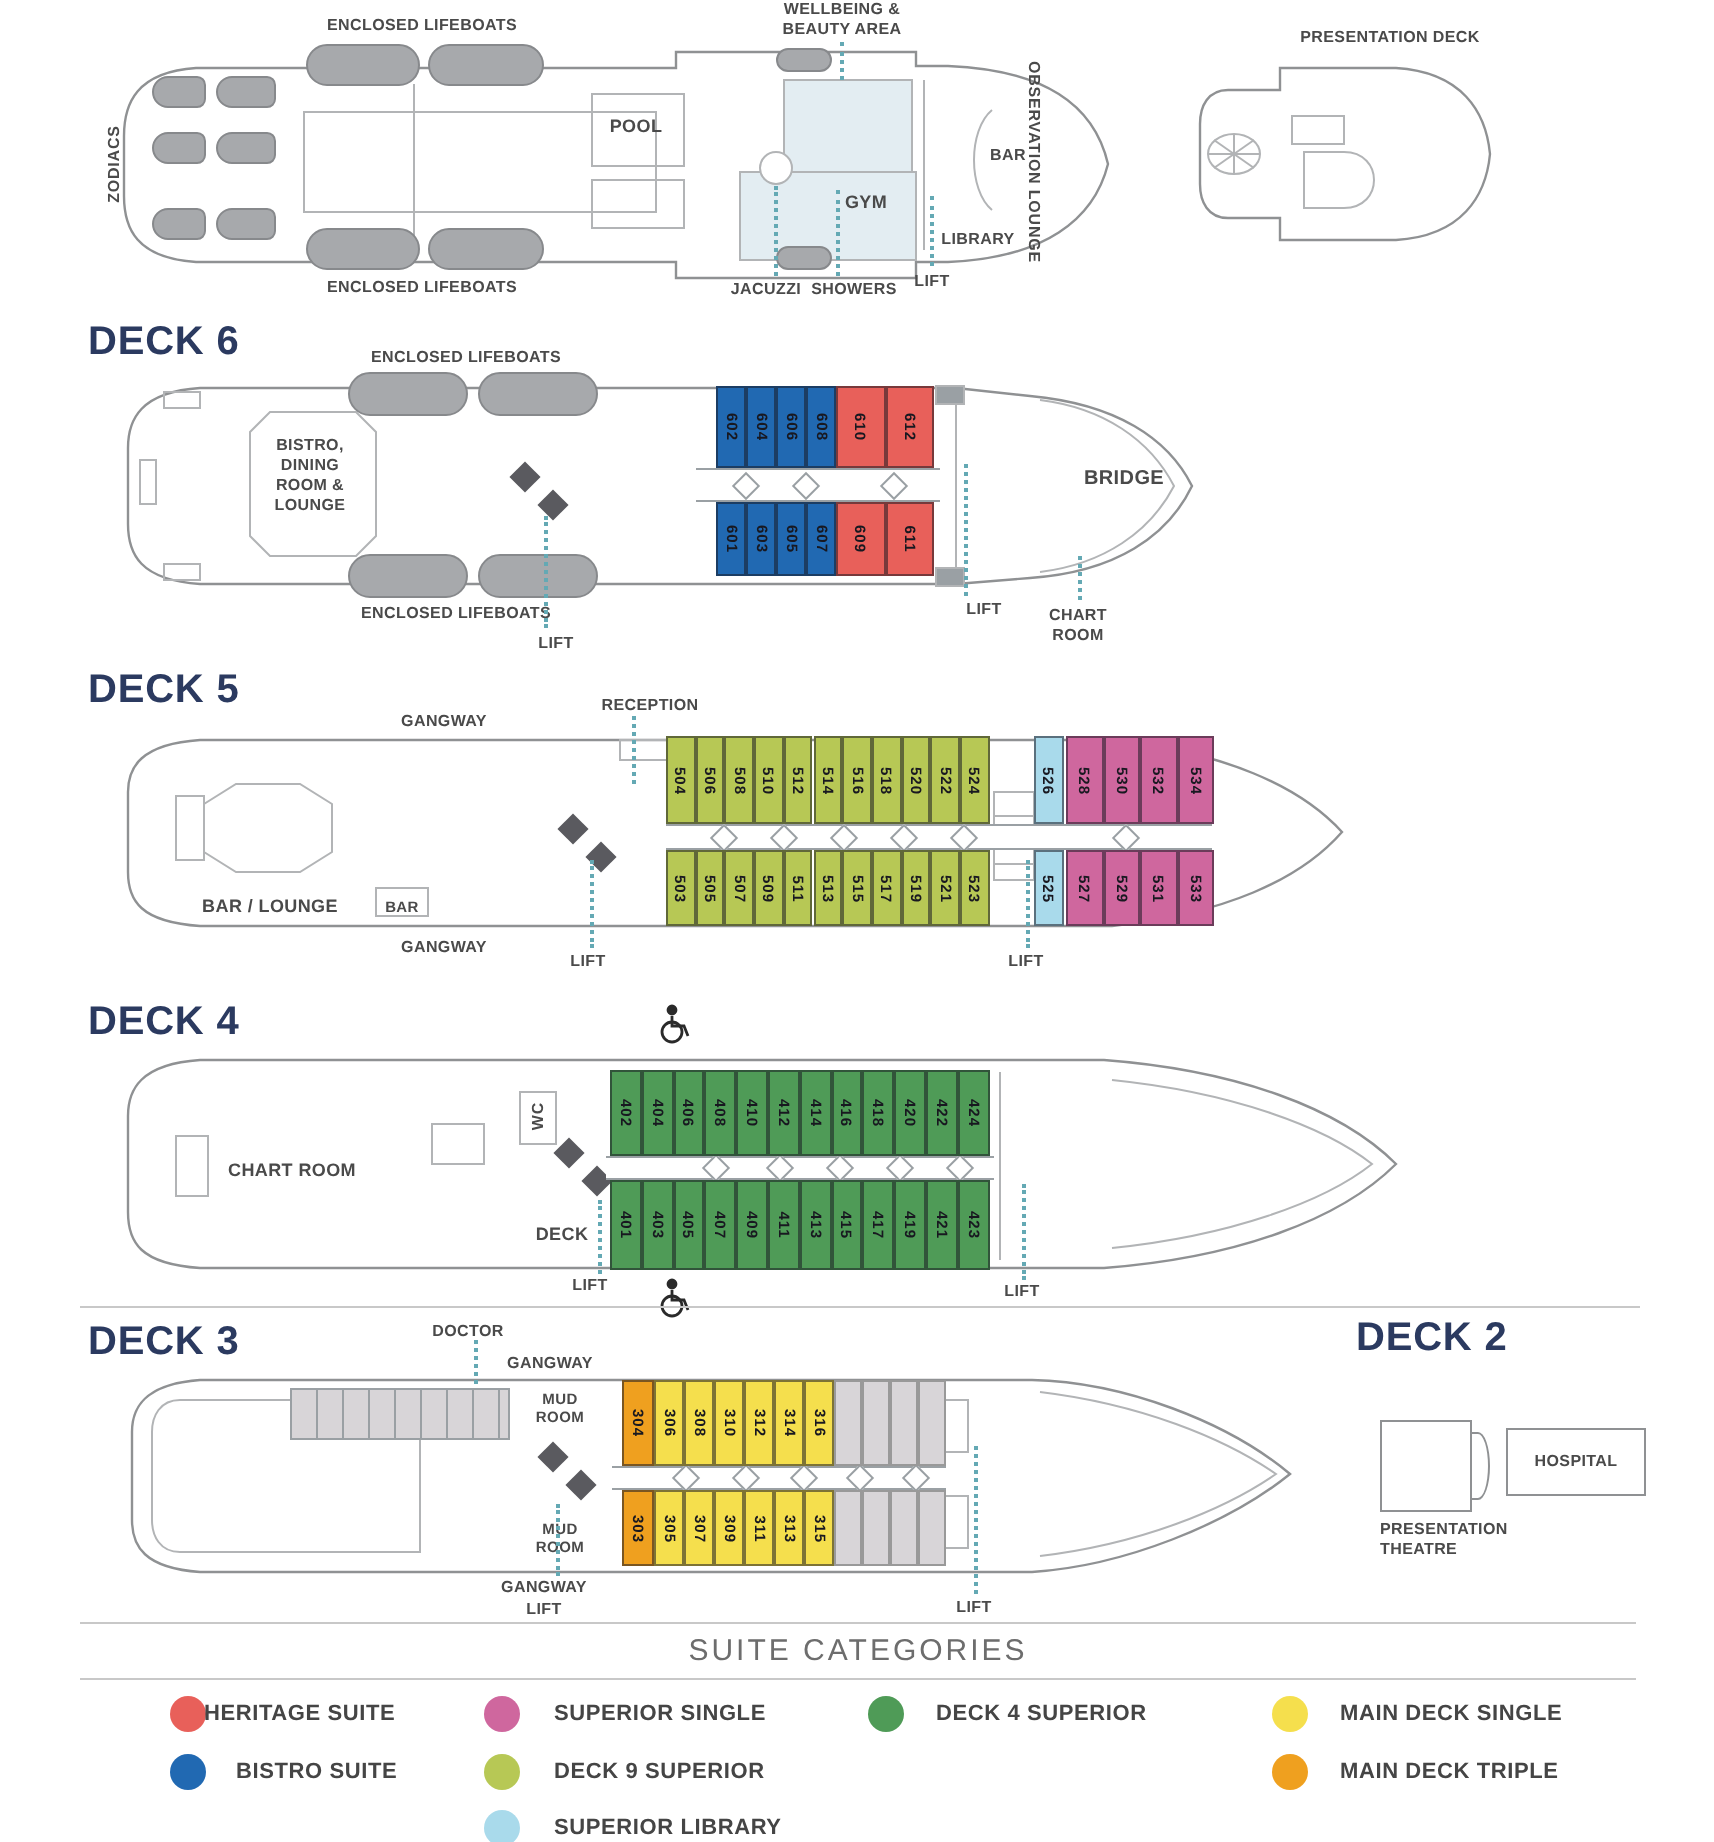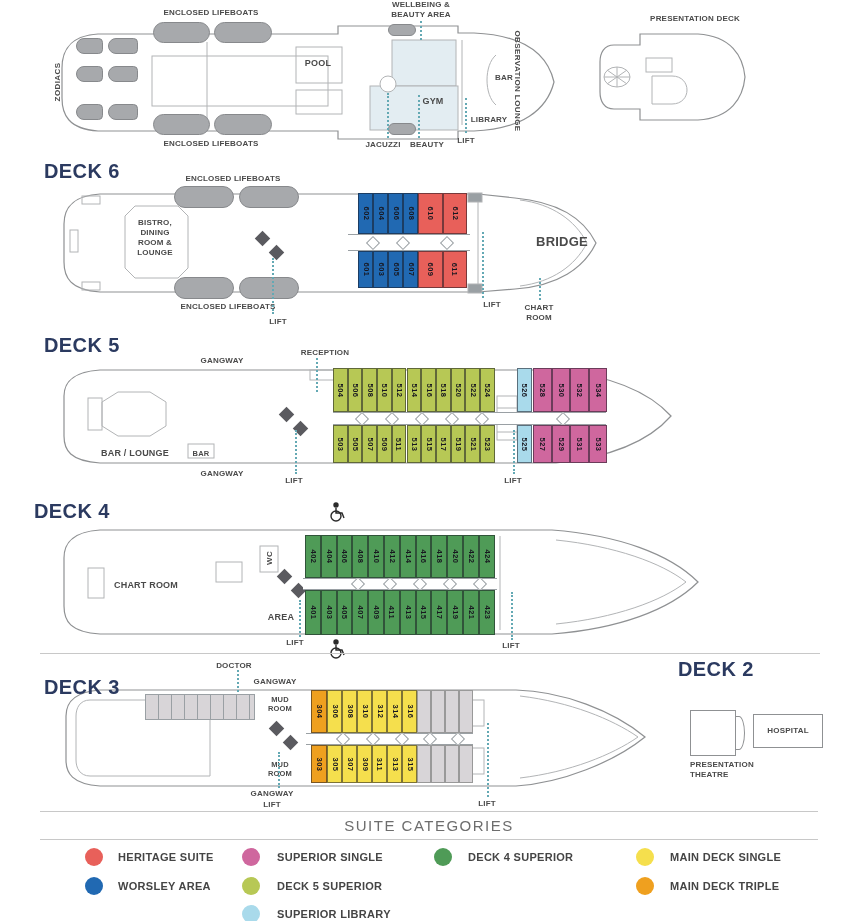--- a/index.html
+++ b/index.html
@@ -140,38 +140,38 @@
   <div class="boat" style="left:239px;top:277px;width:60px;height:22px"></div>
 
   <div class="lbl" style="left:211px;top:8px">ENCLOSED LIFEBOATS</div>
   <div class="lbl pre" style="left:421px;top:0px">WELLBEING &amp;
 BEAUTY AREA</div>
   <div class="lbl" style="left:695px;top:14px">PRESENTATION DECK</div>
   <div class="vlbl ccw" style="left:57px;top:82px">ZODIACS</div>
   <div class="lbl" style="left:318px;top:58px;font-size:9px">POOL</div>
   <div class="lbl" style="left:433px;top:96px;font-size:9px">GYM</div>
   <div class="lbl" style="left:383px;top:140px">JACUZZI</div>
-  <div class="lbl" style="left:427px;top:140px">BEAUTY</div>
+  <div class="lbl" style="left:427px;top:140px">SHOWERS</div>
   <div class="lbl" style="left:466px;top:136px">LIFT</div>
   <div class="lbl" style="left:489px;top:115px">LIBRARY</div>
   <div class="lbl" style="left:504px;top:73px">BAR</div>
   <div class="vlbl" style="left:517px;top:81px">OBSERVATION LOUNGE</div>
   <div class="lbl" style="left:211px;top:139px">ENCLOSED LIFEBOATS</div>
   <div class="dl" style="left:420px;top:21px;height:19px"></div>
   <div class="dl" style="left:387px;top:93px;height:45px"></div>
   <div class="dl" style="left:418px;top:95px;height:43px"></div>
   <div class="dl" style="left:465px;top:98px;height:35px"></div>
 
   <div class="title" style="left:44px;top:160px">DECK 6</div>
   <div class="lbl" style="left:233px;top:174px">ENCLOSED LIFEBOATS</div>
   <div class="lbl pre" style="left:155px;top:218px">BISTRO,
 DINING
 ROOM &amp;
 LOUNGE</div>
-  <div class="lbl" style="left:562px;top:234px;font-size:13px">BRIDGE</div>
+  <div class="lbl" style="left:562px;top:234px;font-size:10px">BRIDGE</div>
   <div class="lbl" style="left:228px;top:302px">ENCLOSED LIFEBOATS</div>
   <div class="lbl" style="left:278px;top:317px">LIFT</div>
   <div class="lbl" style="left:492px;top:300px">LIFT</div>
   <div class="lbl pre" style="left:539px;top:303px">CHART
 ROOM</div>
   <div class="dl" style="left:272px;top:258px;height:56px"></div>
   <div class="dl" style="left:482px;top:232px;height:66px"></div>
   <div class="dl" style="left:539px;top:278px;height:22px"></div>
 
   <div class="title" style="left:44px;top:334px">DECK 5</div>
@@ -179,31 +179,31 @@
   <div class="lbl" style="left:325px;top:348px">RECEPTION</div>
   <div class="lbl" style="left:135px;top:448px;font-size:9px">BAR / LOUNGE</div>
   <div class="lbl" style="left:201px;top:449px;font-size:7.5px">BAR</div>
   <div class="lbl" style="left:222px;top:469px">GANGWAY</div>
   <div class="lbl" style="left:294px;top:476px">LIFT</div>
   <div class="lbl" style="left:513px;top:476px">LIFT</div>
   <div class="dl" style="left:316px;top:358px;height:34px"></div>
   <div class="dl" style="left:295px;top:430px;height:44px"></div>
   <div class="dl" style="left:513px;top:430px;height:44px"></div>
 
-  <div class="title" style="left:34px;top:500px">DECK 4</div>
+  <div class="title" style="left:44px;top:500px">DECK 4</div>
   <div class="lbl" style="left:146px;top:580px;font-size:9px">CHART ROOM</div>
   <div class="vlbl ccw" style="left:269px;top:558px">WC</div>
-  <div class="lbl" style="left:281px;top:612px;font-size:9px">AREA</div>
+  <div class="lbl" style="left:281px;top:612px;font-size:9px">DECK</div>
   <div class="lbl" style="left:295px;top:638px">LIFT</div>
   <div class="lbl" style="left:511px;top:641px">LIFT</div>
   <div class="dl" style="left:299px;top:600px;height:37px"></div>
   <div class="dl" style="left:511px;top:592px;height:48px"></div>
 
   <div class="hr" style="left:40px;top:653px;width:780px"></div>
-  <div class="title" style="left:44px;top:676px">DECK 3</div>
+  <div class="title" style="left:44px;top:660px">DECK 3</div>
   <div class="title" style="left:678px;top:658px">DECK 2</div>
   <div class="lbl" style="left:234px;top:661px">DOCTOR</div>
   <div class="lbl" style="left:275px;top:677px">GANGWAY</div>
   <div class="lbl pre" style="left:280px;top:695px;font-size:7.5px">MUD
 ROOM</div>
   <div class="lbl pre" style="left:280px;top:760px;font-size:7.5px">MUD
 ROOM</div>
   <div class="lbl" style="left:272px;top:789px">GANGWAY</div>
   <div class="lbl" style="left:272px;top:800px">LIFT</div>
   <div class="lbl" style="left:487px;top:799px">LIFT</div>
@@ -219,28 +219,28 @@
   <div class="box" style="left:753px;top:714px;width:70px;height:34px"></div>
   <div class="lbl" style="left:788px;top:726px">HOSPITAL</div>
   <div class="lbl pre l" style="left:690px;top:760px">PRESENTATION
 THEATRE</div>
 
   <div class="hr" style="left:40px;top:811px;width:778px"></div>
   <div class="cat" style="left:429px;top:817px">SUITE CATEGORIES</div>
   <div class="hr" style="left:40px;top:839px;width:778px"></div>
 
   <div class="dot" style="left: 85px; top: 848px; background: rgb(232, 96, 90);"></div>
-  <div class="ll" style="left:118px;top:851px">HERITAGE SUITE</div>
+  <div class="ll" style="left:102px;top:851px">HERITAGE SUITE</div>
   <div class="dot" style="left: 85px; top: 877px; background: rgb(33, 105, 178);"></div>
-  <div class="ll" style="left:118px;top:880px">WORSLEY AREA</div>
+  <div class="ll" style="left:118px;top:880px">BISTRO SUITE</div>
 
   <div class="dot" style="left: 242px; top: 848px; background: rgb(207, 103, 158);"></div>
   <div class="ll" style="left:277px;top:851px">SUPERIOR SINGLE</div>
   <div class="dot" style="left: 242px; top: 877px; background: rgb(183, 200, 85);"></div>
-  <div class="ll" style="left:277px;top:880px">DECK 5 SUPERIOR</div>
+  <div class="ll" style="left:277px;top:880px">DECK 9 SUPERIOR</div>
   <div class="dot" style="left: 242px; top: 905px; background: rgb(169, 218, 235);"></div>
   <div class="ll" style="left:277px;top:908px">SUPERIOR LIBRARY</div>
 
   <div class="dot" style="left: 434px; top: 848px; background: rgb(79, 155, 87);"></div>
   <div class="ll" style="left:468px;top:851px">DECK 4 SUPERIOR</div>
 
   <div class="dot" style="left: 636px; top: 848px; background: rgb(245, 223, 77);"></div>
   <div class="ll" style="left:670px;top:851px">MAIN DECK SINGLE</div>
   <div class="dot" style="left: 636px; top: 877px; background: rgb(239, 160, 31);"></div>
   <div class="ll" style="left:670px;top:880px">MAIN DECK TRIPLE</div>

